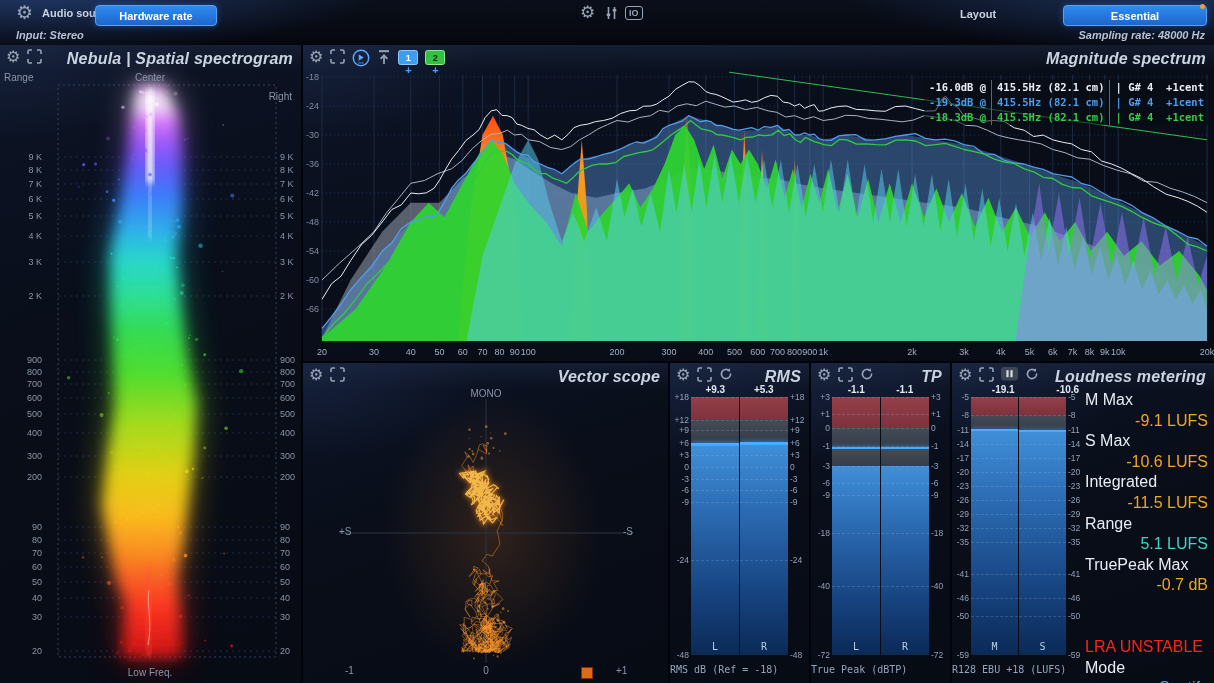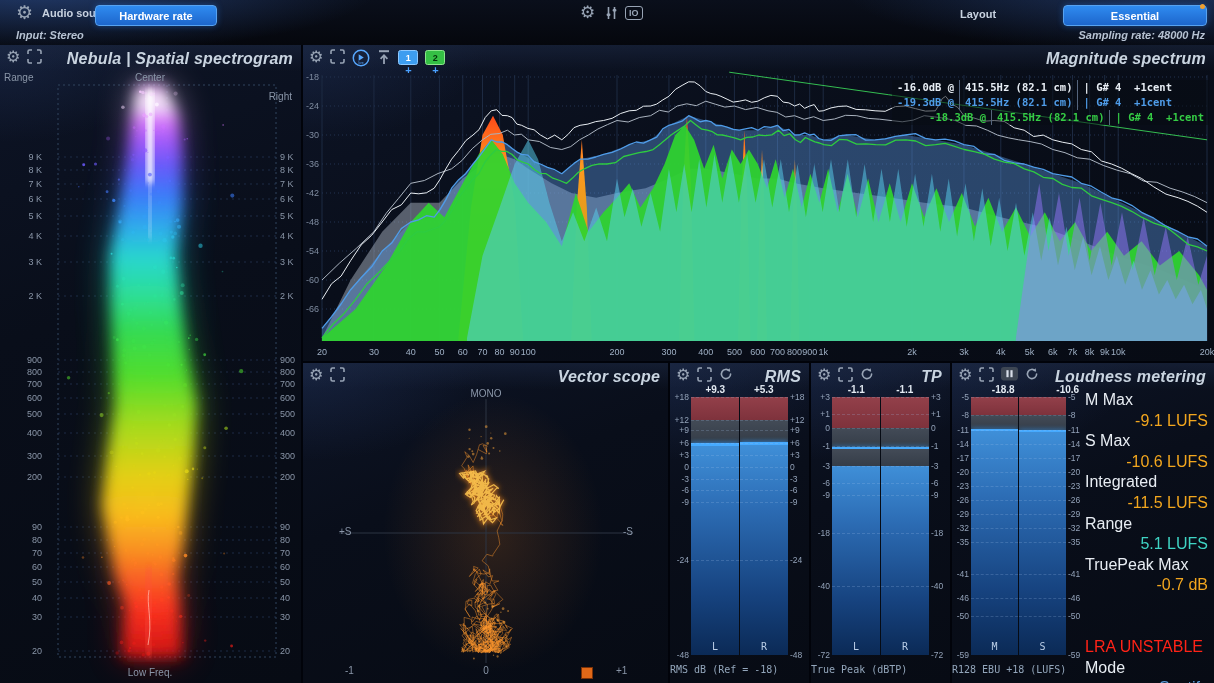--- a/index.html
+++ b/index.html
@@ -668,21 +668,21 @@
         <text x="815.1961512791255" y="310" text-anchor="middle" font-size="9" fill="#9fb0c5">10k</text>
         <text x="904" y="310" text-anchor="middle" font-size="9" fill="#9fb0c5">20k</text>
       </svg>
     <div id="readout">
       <div class="ro-row" style="color:#e8eef4;">
         <span class="ro-cell">-16.0dB @</span><span class="ro-cell ro-c2">415.5Hz (82.1 cm)</span><span class="ro-cell ro-c3"><span>|</span> <span>G# 4  +1cent</span></span>
       </div>
       <div class="ro-row" style="color:#4f9ce8;">
         <span class="ro-cell">-19.3dB @</span><span class="ro-cell ro-c2">415.5Hz (82.1 cm)</span><span class="ro-cell ro-c3"><span>|</span> <span>G# 4  +1cent</span></span>
       </div>
-      <div class="ro-row" style="color:#35cc45;margin-left:32px;">
+      <div class="ro-row" style="color:#35cc45;">
         <span class="ro-cell">-18.3dB @</span><span class="ro-cell ro-c2">415.5Hz (82.1 cm)</span><span class="ro-cell ro-c3"><span>|</span> <span>G# 4  +1cent</span></span>
       </div>
     </div>
   </section>
 
   <section class="panel" id="scope-panel" style="left:303px;top:363px;width:365px;height:320px;">
     <div class="phead">
       <div class="hicons">
         <span class="icn gear">⚙</span>
         <span class="icn">
@@ -993,21 +993,21 @@
         <div class="ls-row ls-label">TruePeak Max</div>
         <div class="ls-row ls-value v-orange">-0.7 dB</div>
         <div class="ls-row "></div>
         <div class="ls-row "></div>
         <div class="ls-row v-red">LRA UNSTABLE</div>
         <div class="ls-row ls-label">Mode</div>
         <div class="ls-row v-mode">Spotify</div>
       </div>
   <div id="loud-wrap" style="position: absolute; left: 0px; top: 0px; width: 133px; height: 320px;"></div>
       <div class="mvalues" style="left: 2px; right: auto; top: 21px; padding: 0px 17px; width: 129px;">
-        <span>-18.8</span>
+        <span>-19.1</span>
         <span>-10.6</span>
       </div>
       <div class="mbody" style="left: 2px; right: auto; top: 34px; height: 258px; width: 129px;">
         <div class="mticks l" style="width: 17px;">
           <span style="top: 0%;">-5</span>
           <span style="top: 7%;">-8</span>
           <span style="top: 12.8%;">-11</span>
           <span style="top: 18.2%;">-14</span>
           <span style="top: 23.6%;">-17</span>
           <span style="top: 29.1%;">-20</span>

